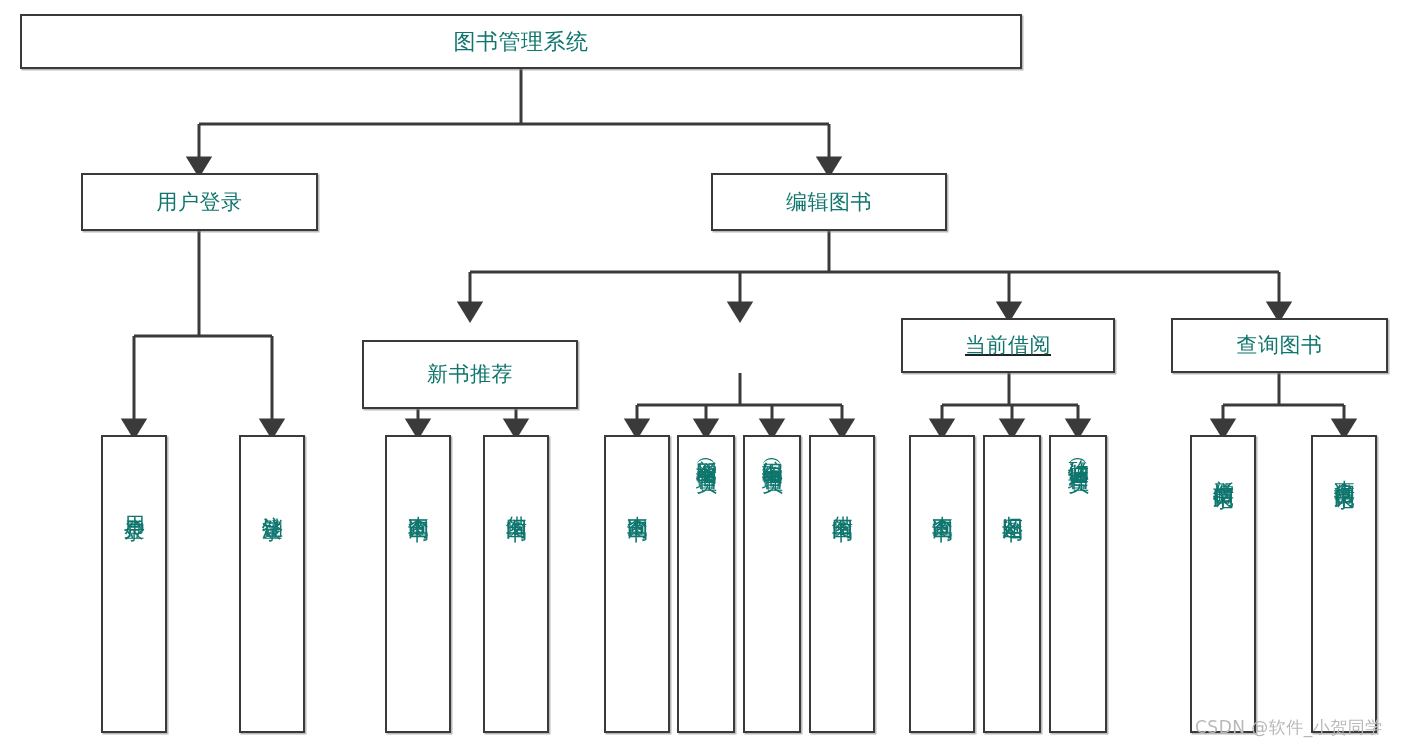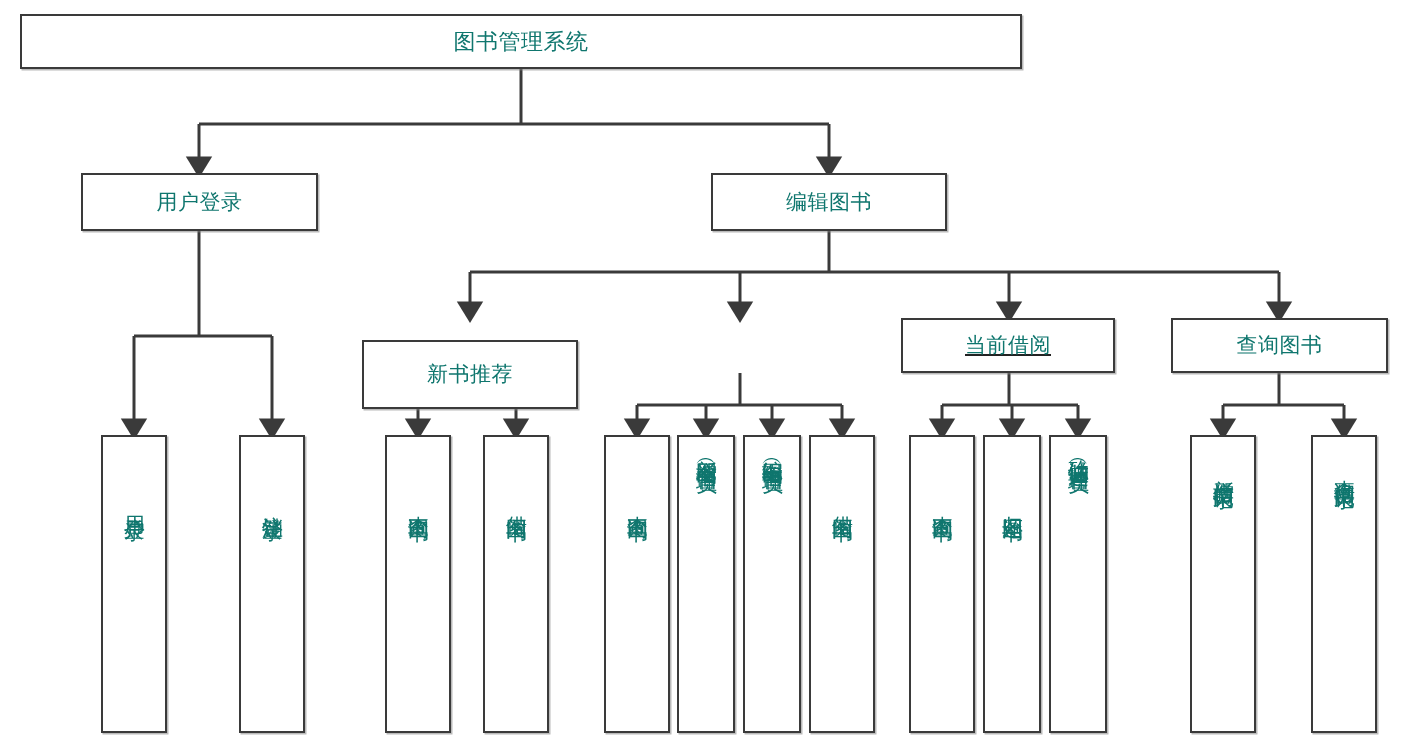--- a/index.html
+++ b/index.html
@@ -184,14 +184,15 @@
   <div class="node vert" style="left:1049px; top:435px; width:58px; height:298px; padding-top:6px;">
     <span class="label">确认归还（管理员）</span>
   </div>
   <div class="node vert" style="left:1190px; top:435px; width:66px; height:298px; padding-top:26px;">
     <span class="label">新增借阅记录</span>
   </div>
   <div class="node vert" style="left:1311px; top:435px; width:66px; height:298px; padding-top:26px;">
     <span class="label">查询借阅记录</span>
   </div>
 
+  <div class="watermark" style="left:1195px; top:716px;">CSDN @软件_小贺同学</div>
 
 </div>
 
 </body></html>

